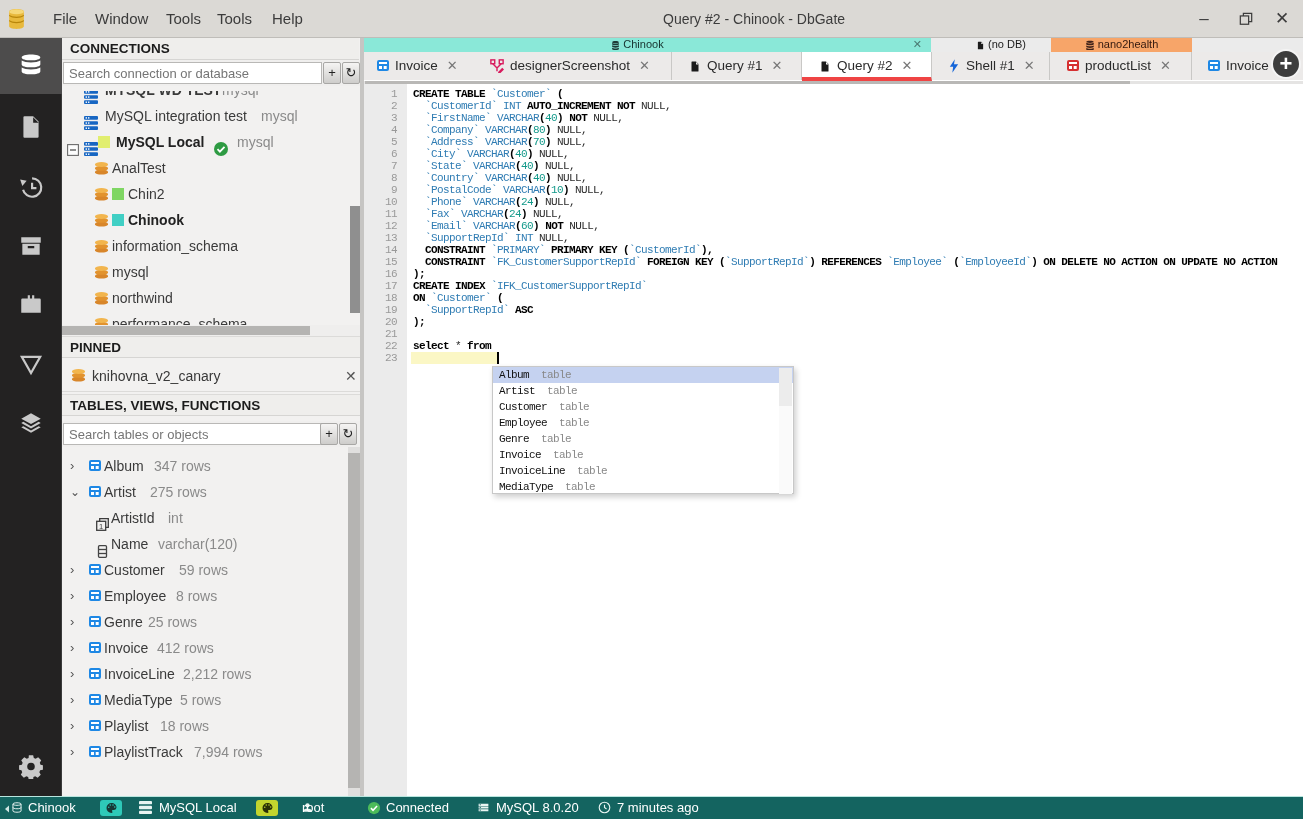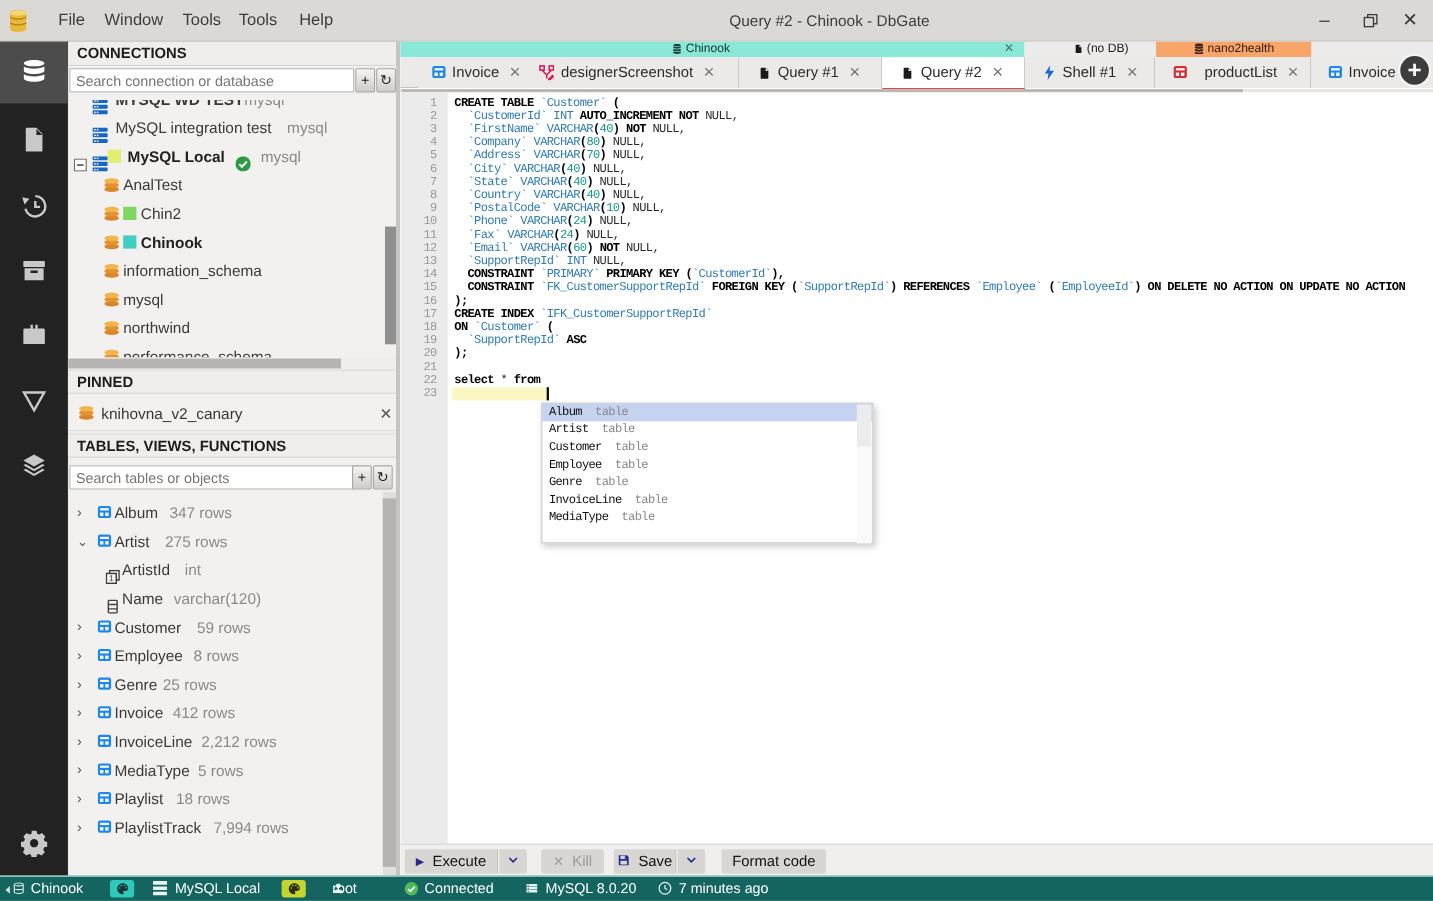--- a/index.html
+++ b/index.html
@@ -28,21 +28,21 @@
 .trow { position:relative; height:26px; line-height:26px; font-size:14px; color:#3a3a3a; white-space:nowrap; }
 .trow .cnt { color:#8a8a8a; }
 .gray { color:#8a8a8a; }
 
 
 #main { position:absolute; left:364px; top:38px; width:939px; height:758px; background:#fff; }
 #grouprow { position:absolute; left:0; top:0; width:939px; height:14px; background:#ebebeb; font-size:11px; }
 .group { position:absolute; top:0; height:14px; line-height:13px; text-align:center; color:#222; }
 #tabsrow { position:absolute; left:0; top:14px; width:939px; height:28px; background:#eceae9; border-bottom:1px solid #c6c5c3; }
 .tab { position:absolute; top:0; height:28px; line-height:27px; font-size:13.5px; color:#2b2b2b; border-right:1px solid #c9c8c6; background:#eceae9; white-space:nowrap; overflow:hidden; }
-.tab.active { background:#fff; border-bottom:1px solid #ef4444; height:29px; }
+.tab.active { background:#fff; border-bottom:4px solid #ef4444; height:29px; }
 .tab .x { color:#777; font-size:13px; }
 #plus { position:absolute; right:2px; top:11px; width:30px; height:30px; background:#3d3d3d; border:2px solid #f4f4f4; border-radius:50%; color:#fff; font-size:22px; line-height:26px; text-align:center; font-weight:bold; z-index:5; }
 #tabscroll { position:absolute; left:1px; top:43px; width:765px; height:3px; background:#b9b8b6; }
 #tabscrolltrack { position:absolute; left:0; top:43px; width:939px; height:3px; background:#e5e4e3; }
 
 
 #editor { position:absolute; left:0; top:46px; width:939px; height:721px; background:#fff; overflow:hidden; }
 #gutter { position:absolute; left:0; top:0; width:43px; height:721px; background:#ebebeb; }
 #lnums { position:absolute; left:0; top:4px; width:33px; font-family:"Liberation Mono",monospace; font-size:11px; letter-spacing:-0.6px; color:#999; }
 #lnums div { height:12px; line-height:12px; text-align:right; }
@@ -370,37 +370,37 @@
             <path fill="#1b1b1b" d="M6 2h8l5 5v14a1 1 0 0 1-1 1H6a1 1 0 0 1-1-1V3a1 1 0 0 1 1-1zm8 1v5h5z"></path>
           </svg><span style="color:#1b1b1b">(no DB)</span>
     </div>
     <div class="group" style="left:687px;width:141px;background:#f7a569">
       <svg width="10" height="10" viewBox="0 0 16 16" style="margin-right:3px">
             <path fill="#40231a" d="M8 1c3.3 0 6 .8 6 1.9S11.3 4.8 8 4.8 2 4 2 2.9 4.7 1 8 1zm6 3.4v2.2c0 1-2.7 1.9-6 1.9s-6-.9-6-1.9V4.4C3.3 5.2 5.5 5.6 8 5.6s4.7-.4 6-1.2zm0 4.2v2.2c0 1-2.7 1.9-6 1.9s-6-.9-6-1.9V8.6c1.3.8 3.5 1.2 6 1.2s4.7-.4 6-1.2zm0 4.2V15c0 1-2.7 1.9-6 1.9S2 16 2 15v-2.2c1.3.8 3.5 1.2 6 1.2s4.7-.4 6-1.2z"></path>
           </svg><span style="color:#33190f">nano2health</span>
     </div>
   </div>
   <div id="tabsrow">
-    <div class="tab" style="left:16px;width:136px"><span style="margin-left:13px"><span class="tbl" style="display:inline-block;vertical-align:-1px"></span></span><span style="margin-left:6px">Invoice</span><span class="x" style="margin-left:9px">✕</span></div>
+    <div class="tab" style="left:0;width:136px"><span style="margin-left:13px"><span class="tbl" style="display:inline-block;vertical-align:-1px"></span></span><span style="margin-left:6px">Invoice</span><span class="x" style="margin-left:9px">✕</span></div>
     <div class="tab" style="left:114px;width:194px"><span style="margin-left:12px"><svg width="14" height="14" viewBox="0 0 16 16">
               <rect x="1" y="1" width="4.4" height="4.4" fill="none" stroke="#d81b5d" stroke-width="1.6"></rect>
               <rect x="10.6" y="1" width="4.4" height="4.4" fill="none" stroke="#d81b5d" stroke-width="1.6"></rect>
               <path fill="none" stroke="#d81b5d" stroke-width="1.6" d="M3.2 5.4L8 10.4l4.8-5M8 10.4V14"></path>
               <path fill="#d81b5d" d="M9.5 14.5l4.5-4.5 2 2-4.5 4.5-2.6.6z"></path>
             </svg></span><span style="margin-left:6px">designerScreenshot</span><span class="x" style="margin-left:9px">✕</span></div>
     <div class="tab" style="left:308px;width:130px"><span style="margin-left:17px"><svg width="12" height="13" viewBox="0 0 24 24">
               <path fill="#1b1b1b" d="M6 2h8l5 5v14a1 1 0 0 1-1 1H6a1 1 0 0 1-1-1V3a1 1 0 0 1 1-1zm8 1v5h5z"></path>
             </svg></span><span style="margin-left:6px">Query #1</span><span class="x" style="margin-left:9px">✕</span></div>
     <div class="tab active" style="left:438px;width:130px"><span style="margin-left:17px"><svg width="12" height="13" viewBox="0 0 24 24">
               <path fill="#1b1b1b" d="M6 2h8l5 5v14a1 1 0 0 1-1 1H6a1 1 0 0 1-1-1V3a1 1 0 0 1 1-1zm8 1v5h5z"></path>
             </svg></span><span style="margin-left:6px">Query #2</span><span class="x" style="margin-left:9px">✕</span></div>
     <div class="tab" style="left:568px;width:118px"><span style="margin-left:17px"><svg width="10" height="14" viewBox="0 0 12 16">
               <path fill="#1565d8" d="M7 0L1 9h4l-1 7 7-10H6z"></path>
             </svg></span><span style="margin-left:7px">Shell #1</span><span class="x" style="margin-left:9px">✕</span></div>
-    <div class="tab" style="left:686px;width:142px"><span style="margin-left:17px"><span class="rtbl" style="display:inline-block;vertical-align:-1px"></span></span><span style="margin-left:16px">productList</span><span class="x" style="margin-left:9px">✕</span></div>
+    <div class="tab" style="left:686px;width:142px"><span style="margin-left:17px"><span class="rtbl" style="display:inline-block;vertical-align:-1px"></span></span><span style="margin-left:6px">productList</span><span class="x" style="margin-left:9px">✕</span></div>
     <div class="tab" style="left:828px;width:111px;border-right:none"><span style="margin-left:16px"><span class="tbl" style="display:inline-block;vertical-align:-1px"></span></span><span style="margin-left:6px">Invoice</span></div>
   </div>
   <div id="plus">+</div>
   <div id="tabscrolltrack"></div>
   <div id="tabscroll"></div>
   <div id="editor">
     <div id="gutter"></div>
     <div id="stmthl"></div>
     <div id="lnums">
       <div>1</div>
@@ -451,39 +451,26 @@
 <div></div>
 <div><b>select</b> * <b>from</b> </div>
     </div>
     <div id="cursor"></div>
     <div id="dropdown">
       <div class="item sel">Album  <span>table</span></div>
       <div class="item">Artist  <span>table</span></div>
       <div class="item">Customer  <span>table</span></div>
       <div class="item">Employee  <span>table</span></div>
       <div class="item">Genre  <span>table</span></div>
+      <div class="item">Invoice  <span>table</span></div>
       <div class="item">InvoiceLine  <span>table</span></div>
       <div class="item">MediaType  <span>table</span></div>
       <div style="position:absolute;right:1px;top:1px;width:13px;height:126px;background:#fafafa"></div>
       <div style="position:absolute;right:1px;top:1px;width:13px;height:38px;background:#ececec"></div>
     </div>
-  </div>
-  <div id="toolbar">
-    <div class="tbtn" style="left:4px;width:85px;border-top-right-radius:0;border-bottom-right-radius:0;border-right:1px solid #b9b7b4"><span class="navy" style="font-size:10px;vertical-align:1px">▶</span>&nbsp; Execute</div>
-    <div class="tbtn" style="left:90px;width:25px;border-top-left-radius:0;border-bottom-left-radius:0"><svg width="9" height="6" viewBox="0 0 9 6" style="vertical-align:2px">
-            <path d="M1 1l3.5 3.5L8 1" stroke="#28288e" stroke-width="1.5" fill="none"></path>
-          </svg></div>
-    <div class="tbtn dis" style="left:128px;width:57px"><span style="font-size:12px">✕</span>&nbsp; Kill</div>
-    <div class="tbtn" style="left:194px;width:57px;border-top-right-radius:0;border-bottom-right-radius:0;border-right:1px solid #b9b7b4"><svg width="12" height="12" viewBox="0 0 24 24" style="vertical-align:-1px">
-            <path fill="#28288e" d="M3 3h15l3 3v15H3zm3 1v6h10V4zm8 1h2v4h-2zM6 13v7h12v-7z"></path>
-          </svg>&nbsp; Save</div>
-    <div class="tbtn" style="left:252px;width:25px;border-top-left-radius:0;border-bottom-left-radius:0"><svg width="9" height="6" viewBox="0 0 9 6" style="vertical-align:2px">
-            <path d="M1 1l3.5 3.5L8 1" stroke="#28288e" stroke-width="1.5" fill="none"></path>
-          </svg></div>
-    <div class="tbtn" style="left:292px;width:95px">Format code</div>
   </div>
 </div>
 
 <div id="statusbar">
   <span class="stitem" style="left:4px;top:8px">
         <svg width="6" height="8" viewBox="0 0 12 16">
           <path fill="#cfe5e2" d="M10 1L2 8l8 7z"></path>
         </svg>
       </span>
   <span class="stitem" style="left:11px;top:4px">

